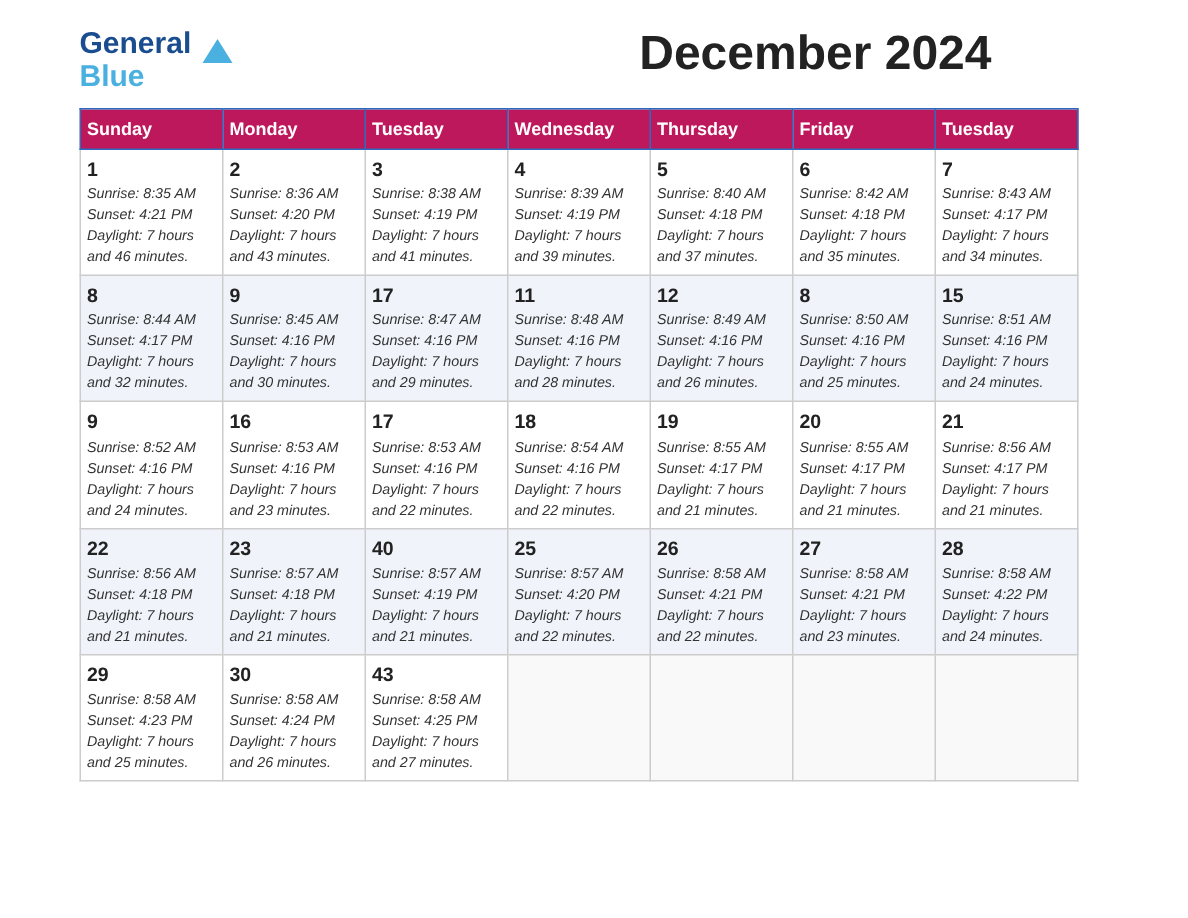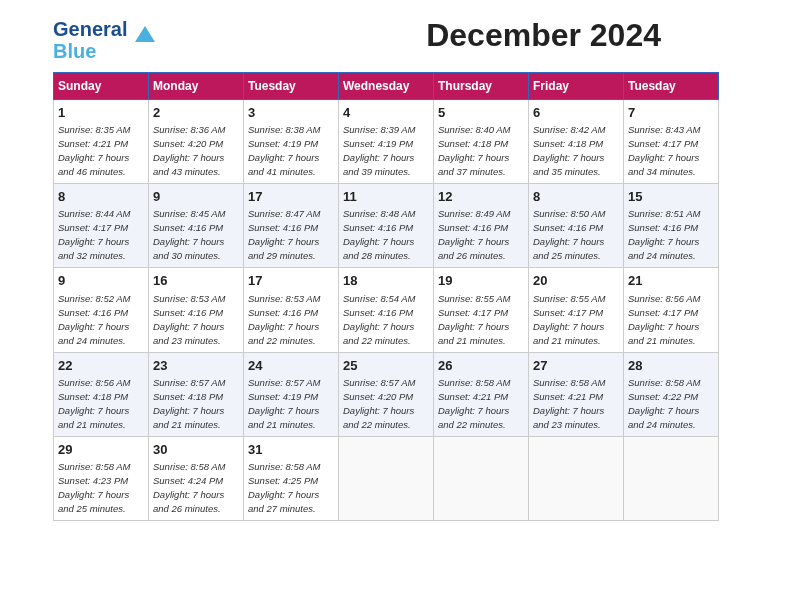--- a/index.html
+++ b/index.html
@@ -145,30 +145,30 @@
           <td><span class="day-num">16</span><span class="day-info">Sunrise: 8:53 AM<br>Sunset: 4:16 PM<br>Daylight: 7 hours and 23 minutes.</span></td>
           <td><span class="day-num">17</span><span class="day-info">Sunrise: 8:53 AM<br>Sunset: 4:16 PM<br>Daylight: 7 hours and 22 minutes.</span></td>
           <td><span class="day-num">18</span><span class="day-info">Sunrise: 8:54 AM<br>Sunset: 4:16 PM<br>Daylight: 7 hours and 22 minutes.</span></td>
           <td><span class="day-num">19</span><span class="day-info">Sunrise: 8:55 AM<br>Sunset: 4:17 PM<br>Daylight: 7 hours and 21 minutes.</span></td>
           <td><span class="day-num">20</span><span class="day-info">Sunrise: 8:55 AM<br>Sunset: 4:17 PM<br>Daylight: 7 hours and 21 minutes.</span></td>
           <td><span class="day-num">21</span><span class="day-info">Sunrise: 8:56 AM<br>Sunset: 4:17 PM<br>Daylight: 7 hours and 21 minutes.</span></td>
         </tr>
         <tr>
           <td><span class="day-num">22</span><span class="day-info">Sunrise: 8:56 AM<br>Sunset: 4:18 PM<br>Daylight: 7 hours and 21 minutes.</span></td>
           <td><span class="day-num">23</span><span class="day-info">Sunrise: 8:57 AM<br>Sunset: 4:18 PM<br>Daylight: 7 hours and 21 minutes.</span></td>
-          <td><span class="day-num">24</span><span class="day-info">Sunrise: 8:57 AM<br>Sunset: 4:19 PM<br>Daylight: 7 hours and 21 minutes.</span></td>
+          <td><span class="day-num">40</span><span class="day-info">Sunrise: 8:57 AM<br>Sunset: 4:19 PM<br>Daylight: 7 hours and 21 minutes.</span></td>
           <td><span class="day-num">25</span><span class="day-info">Sunrise: 8:57 AM<br>Sunset: 4:20 PM<br>Daylight: 7 hours and 22 minutes.</span></td>
           <td><span class="day-num">26</span><span class="day-info">Sunrise: 8:58 AM<br>Sunset: 4:21 PM<br>Daylight: 7 hours and 22 minutes.</span></td>
           <td><span class="day-num">27</span><span class="day-info">Sunrise: 8:58 AM<br>Sunset: 4:21 PM<br>Daylight: 7 hours and 23 minutes.</span></td>
           <td><span class="day-num">28</span><span class="day-info">Sunrise: 8:58 AM<br>Sunset: 4:22 PM<br>Daylight: 7 hours and 24 minutes.</span></td>
         </tr>
         <tr>
           <td><span class="day-num">29</span><span class="day-info">Sunrise: 8:58 AM<br>Sunset: 4:23 PM<br>Daylight: 7 hours and 25 minutes.</span></td>
           <td><span class="day-num">30</span><span class="day-info">Sunrise: 8:58 AM<br>Sunset: 4:24 PM<br>Daylight: 7 hours and 26 minutes.</span></td>
-          <td><span class="day-num">31</span><span class="day-info">Sunrise: 8:58 AM<br>Sunset: 4:25 PM<br>Daylight: 7 hours and 27 minutes.</span></td>
+          <td><span class="day-num">43</span><span class="day-info">Sunrise: 8:58 AM<br>Sunset: 4:25 PM<br>Daylight: 7 hours and 27 minutes.</span></td>
           <td class="empty-cell"></td>
           <td class="empty-cell"></td>
           <td class="empty-cell"></td>
           <td class="empty-cell"></td>
         </tr>
       </tbody>
   </table>
 </div>
 
 </body></html>

